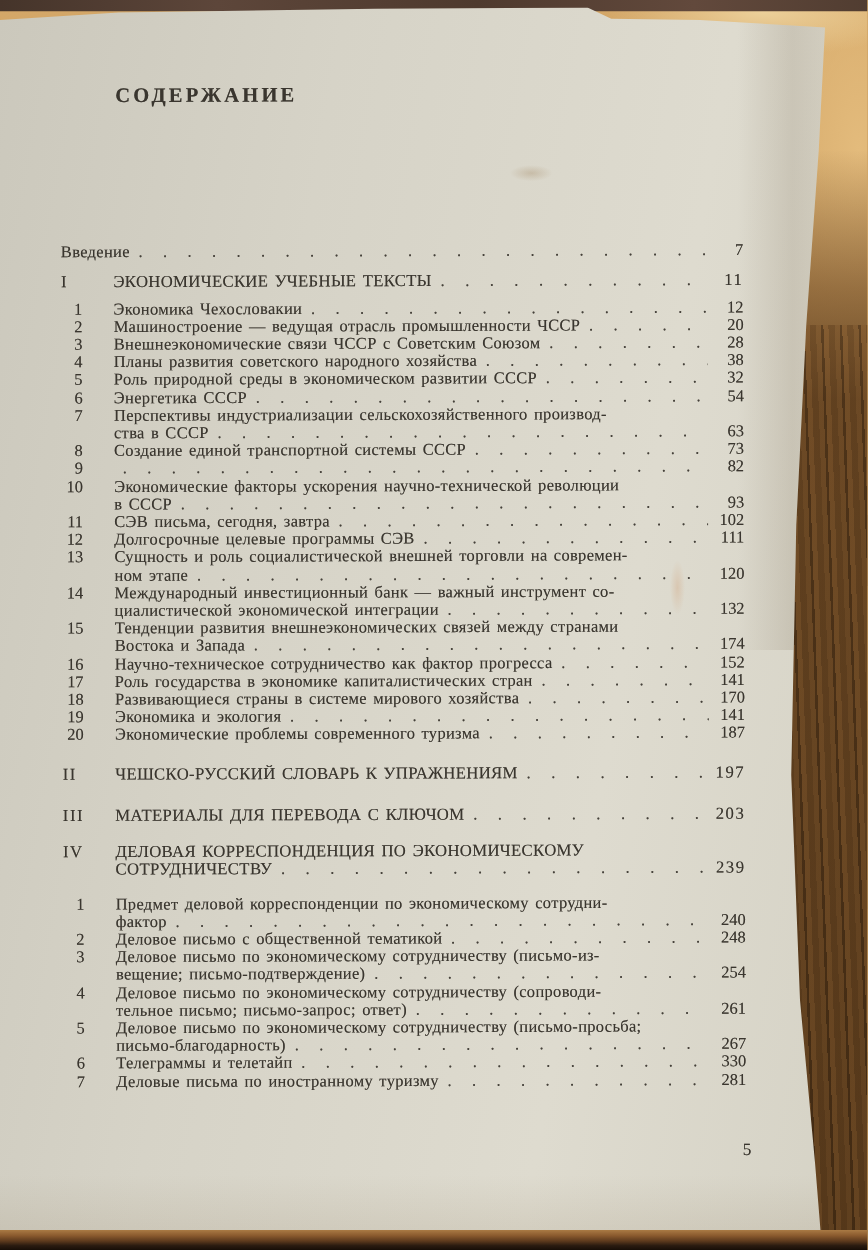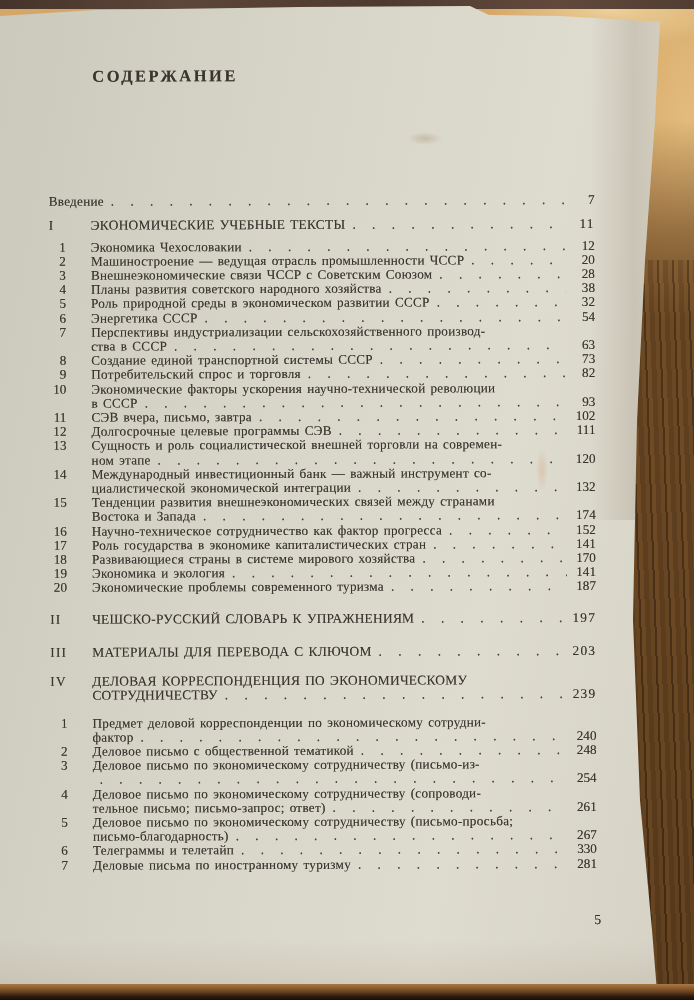--- a/index.html
+++ b/index.html
@@ -161,37 +161,36 @@
     <span class="pg">63</span>
   </div>
   <div class="row">
     <span class="num">8</span>
     <span class="txt">Создание единой транспортной системы СССР</span>
     <span class="leader"></span>
     <span class="pg">73</span>
   </div>
   <div class="row">
     <span class="num">9</span>
-    <span class="txt">Потребительский спрос и торговля</span>
     <span class="leader"></span>
     <span class="pg">82</span>
   </div>
   <div class="row">
     <span class="num">10</span>
     <span class="txt">Экономические факторы ускорения научно-технической революции</span>
   </div>
   <div class="row">
     <span class="num"></span>
     <span class="txt">в СССР</span>
     <span class="leader"></span>
     <span class="pg">93</span>
   </div>
   <div class="row">
     <span class="num">11</span>
-    <span class="txt">СЭВ вчера, письмо, завтра</span>
+    <span class="txt">СЭВ письма, сегодня, завтра</span>
     <span class="leader"></span>
     <span class="pg">102</span>
   </div>
   <div class="row">
     <span class="num">12</span>
     <span class="txt">Долгосрочные целевые программы СЭВ</span>
     <span class="leader"></span>
     <span class="pg">111</span>
   </div>
   <div class="row">
@@ -295,20 +294,21 @@
     <span class="txt">Деловое письмо с общественной тематикой</span>
     <span class="leader"></span>
     <span class="pg">248</span>
   </div>
   <div class="row">
     <span class="num">3</span>
     <span class="txt">Деловое письмо по экономическому сотрудничеству (письмо-из-</span>
   </div>
   <div class="row">
     <span class="num"></span>
+    <span class="txt">вещение; письмо-подтверждение)</span>
     <span class="leader"></span>
     <span class="pg">254</span>
   </div>
   <div class="row">
     <span class="num">4</span>
     <span class="txt">Деловое письмо по экономическому сотрудничеству (сопроводи-</span>
   </div>
   <div class="row">
     <span class="num"></span>
     <span class="txt">тельное письмо; письмо-запрос; ответ)</span>

